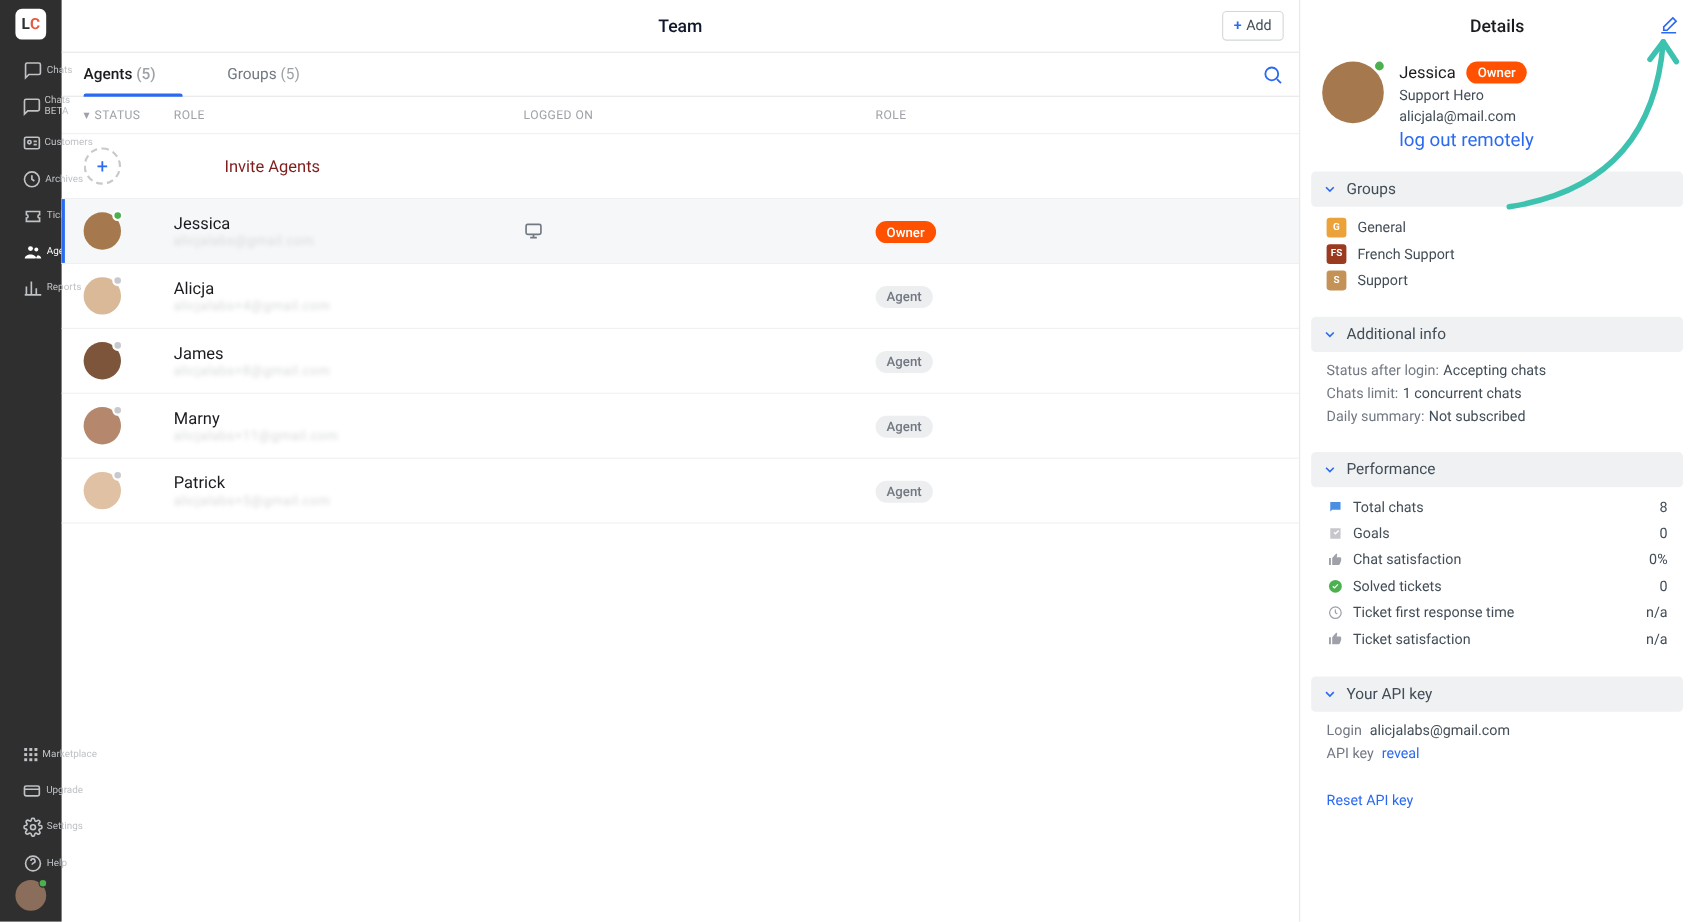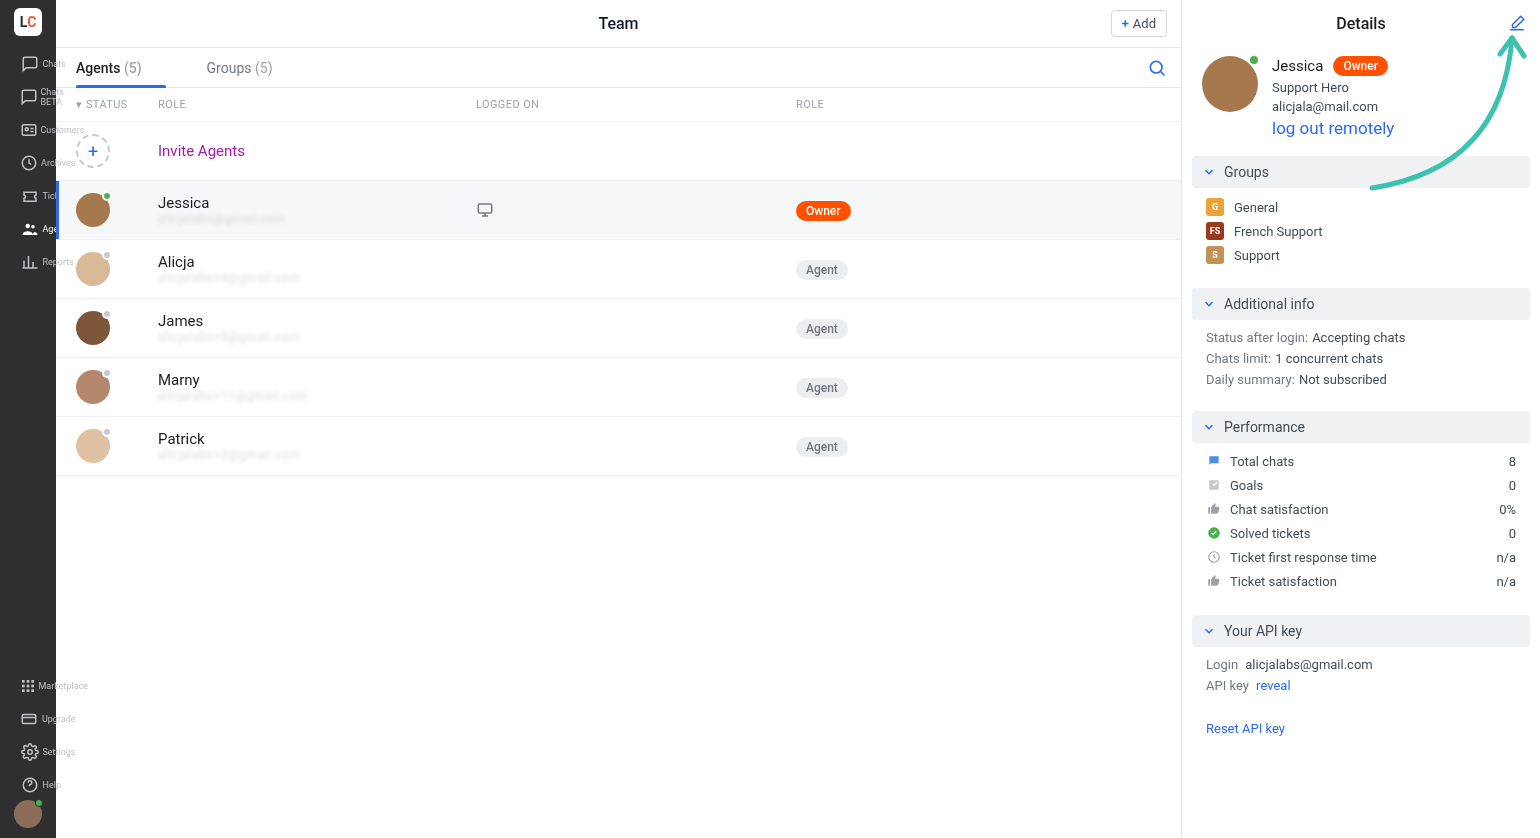--- a/index.html
+++ b/index.html
@@ -37,21 +37,21 @@
 .st.offline { background:#c7c9cc; }
 .row .namecell { flex:0 0 318px; }
 .row .namecell .nm { font-size:15px; color:#1b1b20; }
 .row .namecell .em { font-size:12px; color:#d7d9db; filter:blur(2px); letter-spacing:.5px; }
 .row .loggedcell { flex:0 0 320px; display:flex; align-items:center; color:#727882; }
 .row .rolecell { flex:1; }
 .badge { display:inline-block; padding:3px 10px; border-radius:12px; font-size:12px; font-weight:500; }
 .badge.agent { background:#eceeef; color:#727882; }
 .badge.owner { background:#ff5100; color:#fff; }
 .row.invite .avatar { border:2px dashed #c7c9cc; background:transparent; display:flex; align-items:center; justify-content:center; color:#2b6af0; font-size:18px; }
-.row.invite .namecell .nm { color:#a21caf; }
+.row.invite .namecell .nm { color:#7f1d1d;margin-left:46px; }
 .row.selected { background:#f6f7f8; }
 .row.selected::before { content:""; position:absolute; left:0; top:0; bottom:0; width:3px; background:#2b6af0; }
 
 .details { width:358px; display:flex; flex-direction:column; padding-bottom:10px; overflow:auto; position:relative; }
 .details .dhead { height:48px; display:flex; align-items:center; justify-content:center; font-size:16px; font-weight:500; color:#1b1b20; border-bottom:1px solid transparent; }
 .editbtn { position:absolute; right:14px; top:14px; color:#2b6af0; cursor:pointer; }
 .profile { display:flex; gap:14px; padding:8px 20px 14px; }
 .profile .pavatar { width:56px; height:56px; border-radius:50%; background:#aaa; position:relative; flex-shrink:0; }
 .profile .pavatar .st { position:absolute; top:-2px; right:-2px; width:12px; height:12px; border-radius:50%; background:#4bb14f; border:2px solid #fff; }
 .profile .pinfo { font-size:13px; color:#424d57; }

